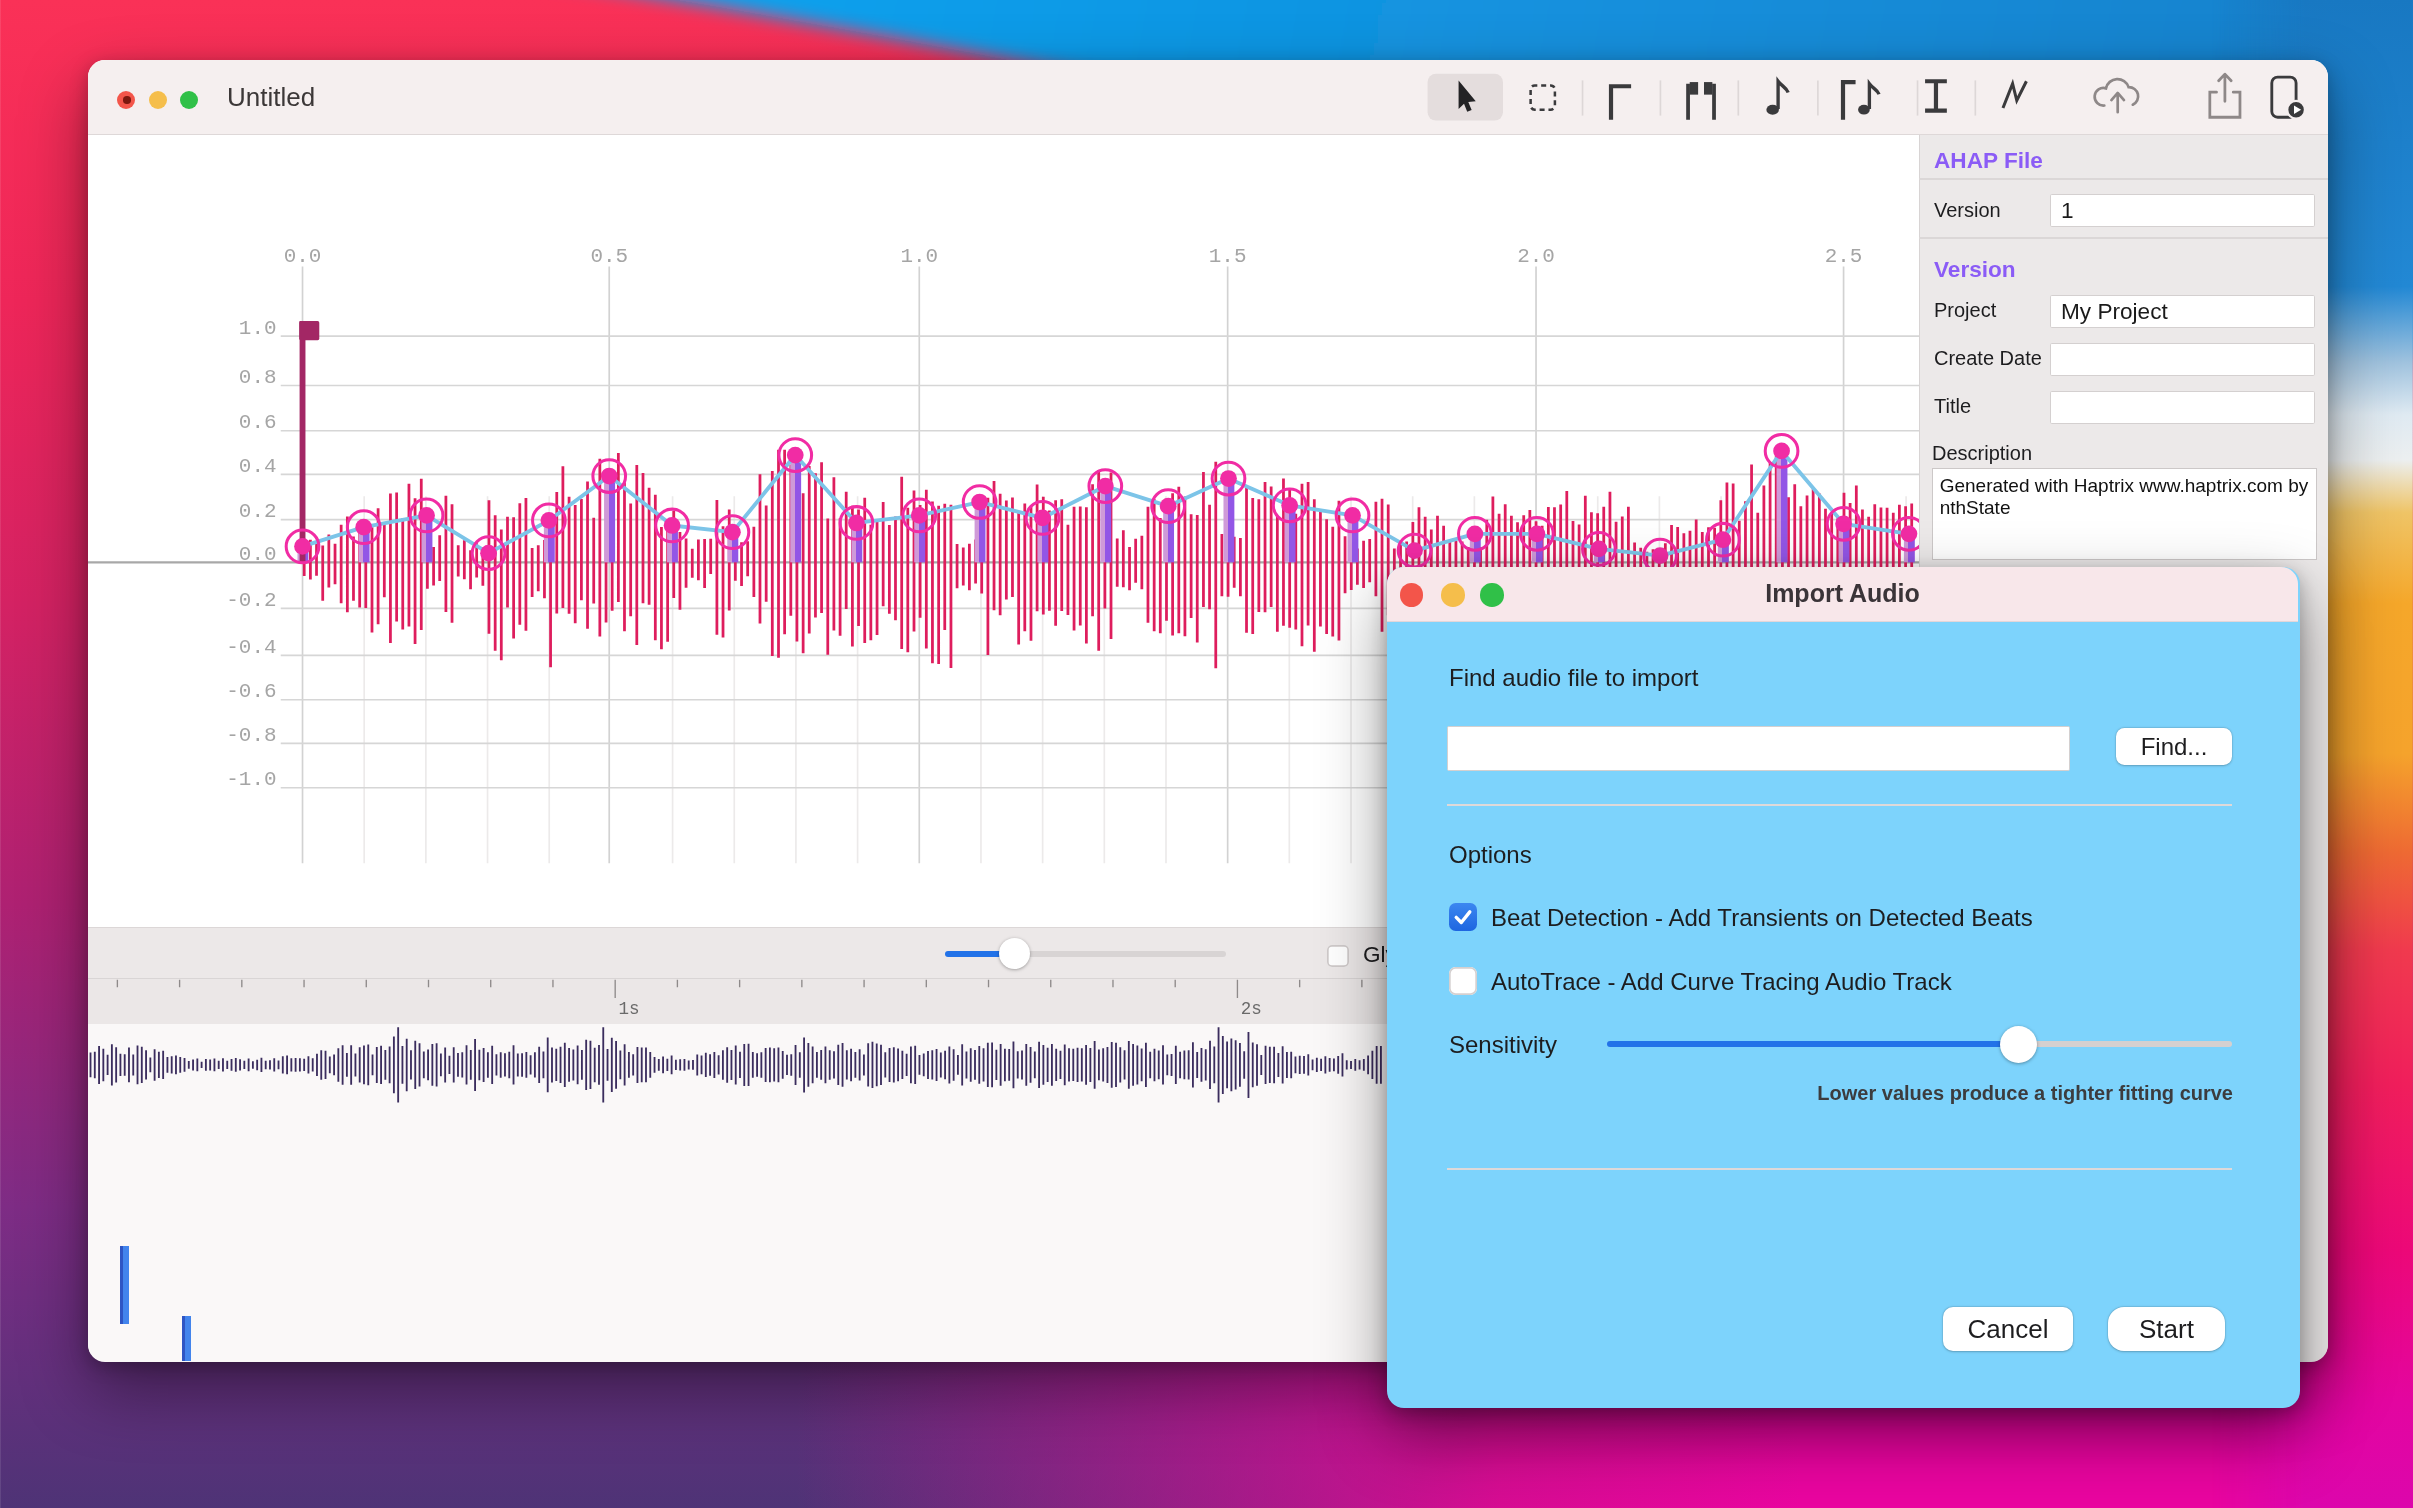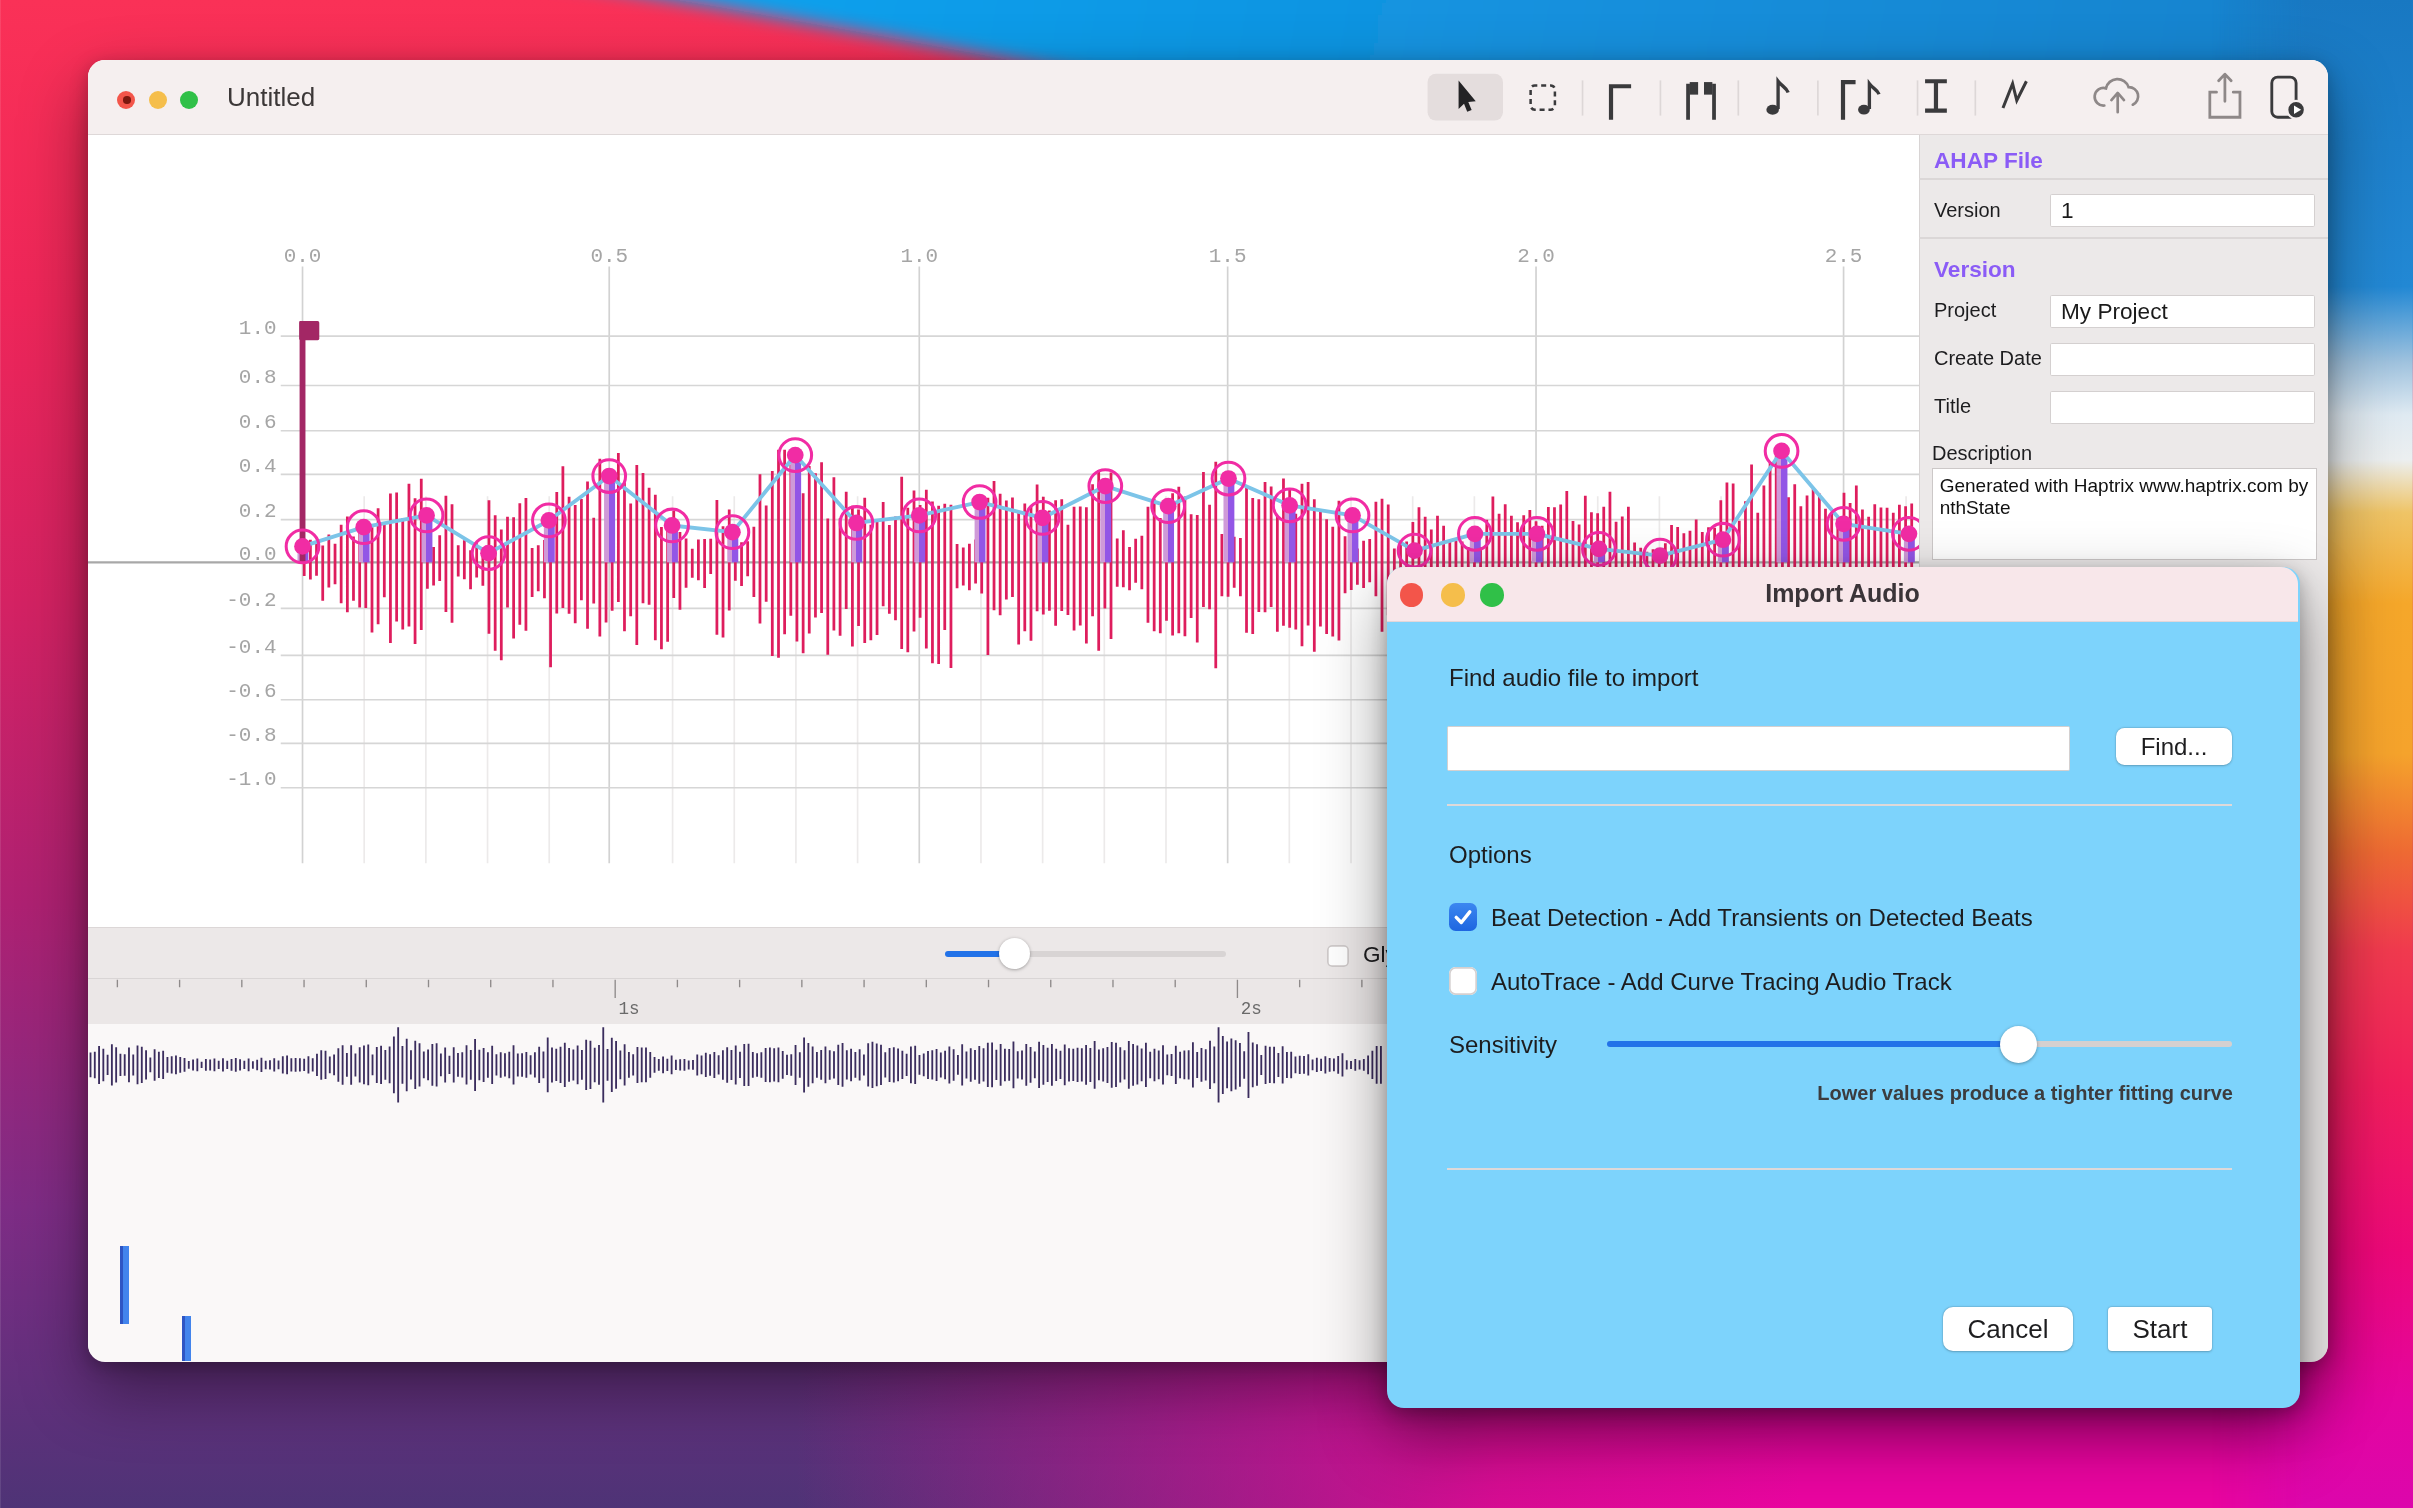--- a/index.html
+++ b/index.html
@@ -270,15 +270,15 @@
 </div>
 <div class="lbl" style="left:104px;top:337px;font-size:24px">Beat Detection - Add Transients on Detected Beats</div>
 <div class="abs" style="left:62px;top:400px;width:28px;height:28px;border-radius:6.7px;background:#fff;box-shadow:inset 0 0 0 1.7px #d5d0d0"></div>
 <div class="lbl" style="left:104px;top:401px;font-size:24px">AutoTrace - Add Curve Tracing Audio Track</div>
 <div class="lbl" style="left:62px;top:464px;font-size:24px">Sensitivity</div>
 <div class="abs" style="left:220px;top:474px;width:625px;height:5.9px;border-radius:3.4px;background:linear-gradient(to right,#2272e8 65.7%,#d5d0d0 65.7%)"></div>
 <div class="abs" style="left:613px;top:459px;width:37px;height:37px;border-radius:50%;background:#fff;box-shadow:0 0.8px 3.4px rgba(0,0,0,.35)"></div>
 <div class="lbl" style="left:0px;top:515px;width:846px;text-align:right;font-size:20px;font-weight:bold;color:#3c3c3e">Lower values produce a tighter fitting curve</div>
 <div class="abs" style="left:60px;top:601px;width:785px;height:1.7px;background:#ded9d9"></div>
 <div class="btn" style="left:556px;top:740px;width:130px;height:44px;border-radius:10px;font-size:26px">Cancel</div>
-<div class="btn" style="left:721px;top:740px;width:104px;height:44px;border-radius:4px;font-size:26px">Start</div>
+<div class="btn" style="left:721px;top:740px;width:117px;height:44px;border-radius:16px;font-size:26px">Start</div>
 </div>
 
 
 </body></html>

